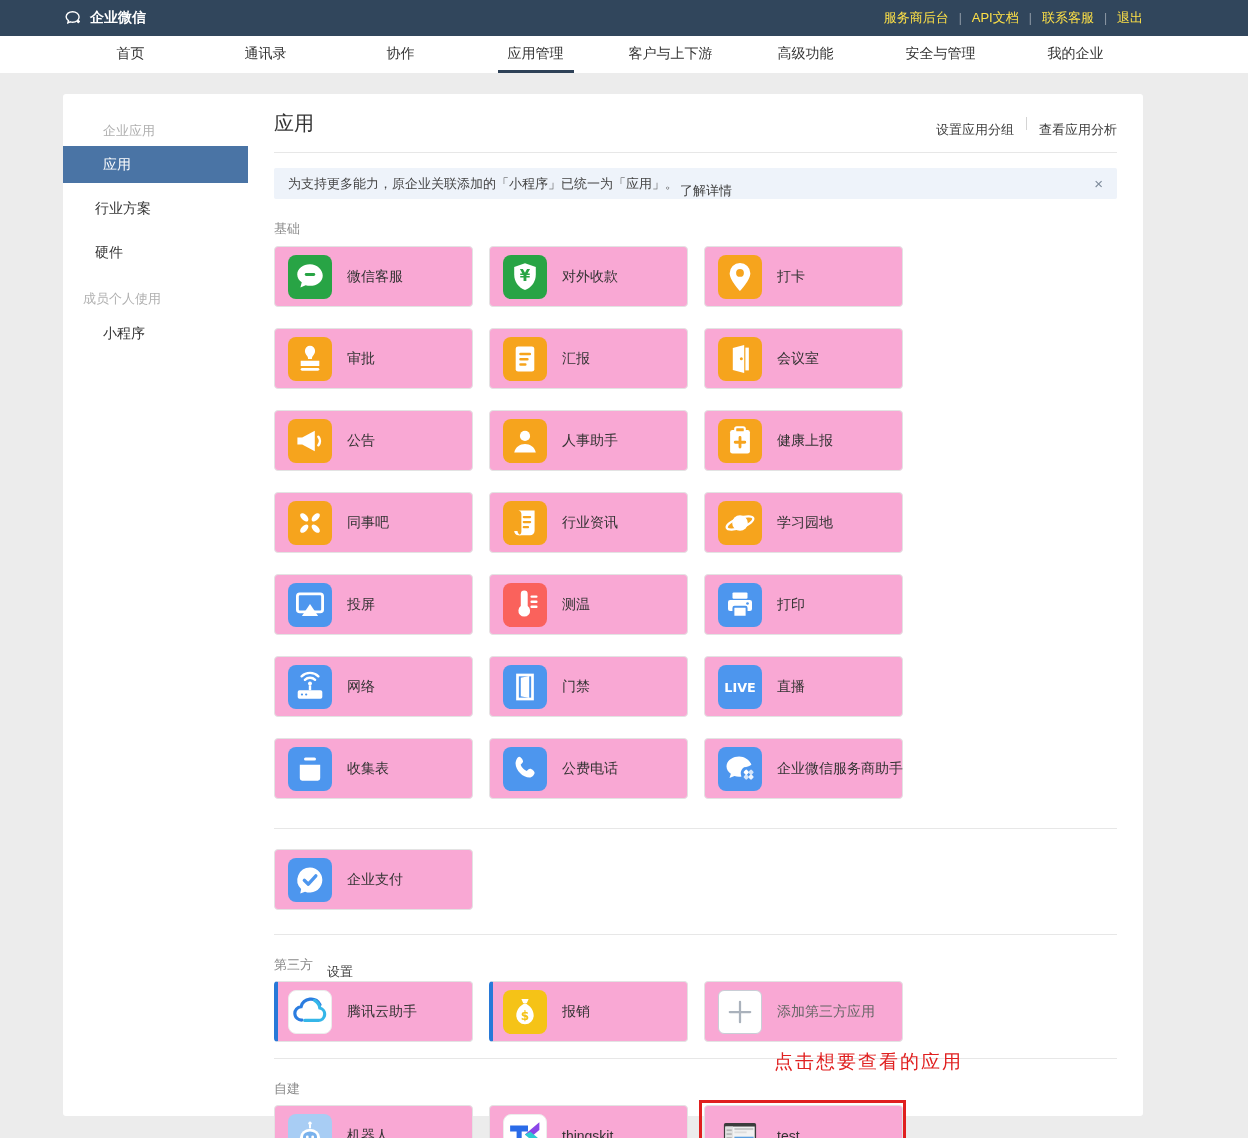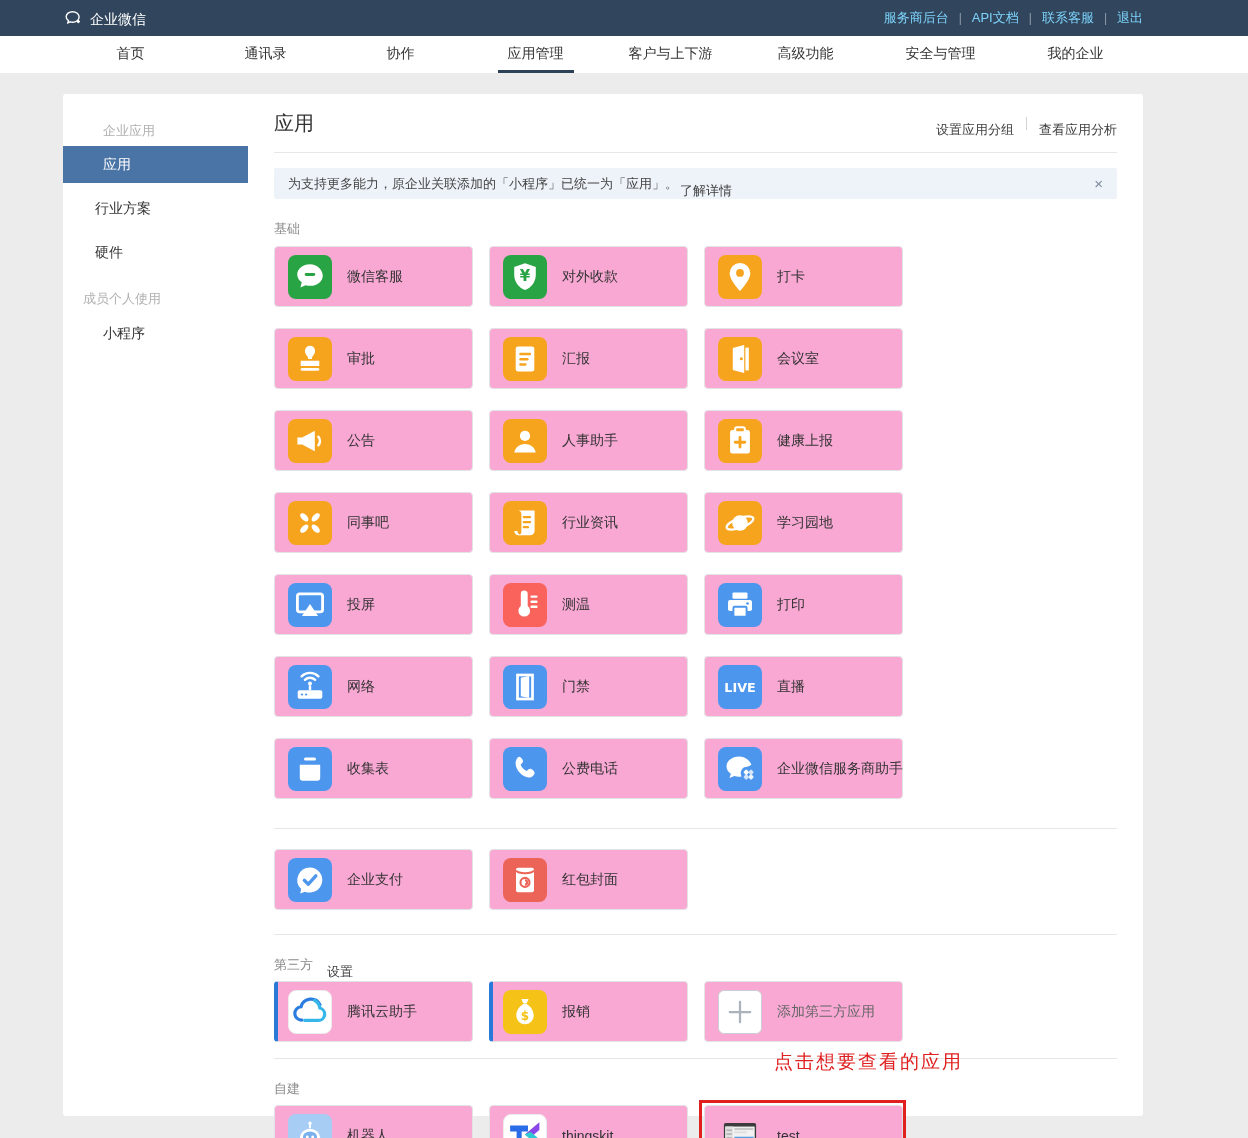--- a/index.html
+++ b/index.html
@@ -4,24 +4,24 @@
 <style>
   * { margin:0; padding:0; box-sizing:border-box; }
   html,body { width:1248px; height:1138px; }
   body {
     position:relative; overflow:hidden; background:#ececec;
     font-family:"Liberation Sans","DejaVu Sans",sans-serif; color:#333;
   }
   
   .topbar { height:36px; background:#31465c; display:flex; align-items:center;
     justify-content:space-between; padding:0 105px 0 63px; }
-  .brand { display:flex; align-items:flex-end; gap:6px; color:#fff; font-size:14px; }
+  .brand { display:flex; align-items:center; gap:6px; color:#fff; font-size:14px;font-weight:bold; }
   .brand svg { display:block; }
   .toplinks { display:flex; align-items:center; color:#fff; font-size:13px; }
-  .toplink { color:#7dd3fc; text-decoration:none; cursor:pointer; }
+  .toplink { color:#fde047; text-decoration:none; cursor:pointer; }
   .topsep { color:rgba(255,255,255,.45); margin:0 10px; font-size:12px; }
   
   .navbar { height:37px; background:#fff; }
   .navtabs { width:1080px; margin-left:63px; height:100%; display:flex; }
   .navtab { flex:1; text-align:center; font-size:14px; color:#333; line-height:34px;
     cursor:pointer; position:relative; }
   .navtab.active::after { content:""; position:absolute; left:50%; bottom:0;
     transform:translateX(-50%); width:76px; height:3px; background:#2e4157; }
   
   .panel { position:absolute; left:63px; top:94px; width:1080px; height:1022px;
@@ -347,31 +347,20 @@
         <div class="grid pay">
           <div class="card">
             <div class="tile" style="background: rgb(77, 150, 238);">
               <svg viewBox="0 0 24 24">
                 <path fill="#fff" d="M12 3.6a8.4 8.4 0 00-5.9 14.4L5.5 21l3.2-1.2A8.4 8.4 0 1012 3.6z"></path>
                 <path fill="none" stroke="#4d96ee" stroke-width="2.2" stroke-linecap="round" stroke-linejoin="round" d="M8.2 12.2l2.7 2.6 5-5.6"></path>
               </svg>
             </div>
             <span class="card-label">企业支付</span>
           </div>
-          <div class="card">
-            <div class="tile" style="background: rgb(236, 100, 88);">
-              <svg viewBox="0 0 24 24">
-                <rect x="6" y="3.8" width="12" height="16.4" rx="1.4" fill="#fff"></rect>
-                <path fill="none" stroke="#ec6458" stroke-width="1.4" d="M6 5.8c1.8 2.2 10.2 2.2 12 0"></path>
-                <circle cx="12" cy="13.6" r="3" fill="none" stroke="#ec6458" stroke-width="1.4"></circle>
-                <path fill="none" stroke="#ec6458" stroke-width="1.4" d="M12 12.2a1.4 1.4 0 010 2.8"></path>
-              </svg>
-            </div>
-            <span class="card-label">红包封面</span>
-          </div>
         </div>
         <div class="group-divider gd2"></div>
         <div class="section-head">
           <span class="section-label">第三方</span>
           <a class="blue-link" style="font-size: 13px;">设置</a>
         </div>
         <div class="grid third">
           <div class="card stripe">
             <div class="tile light">
               <svg viewBox="0 0 24 24">

